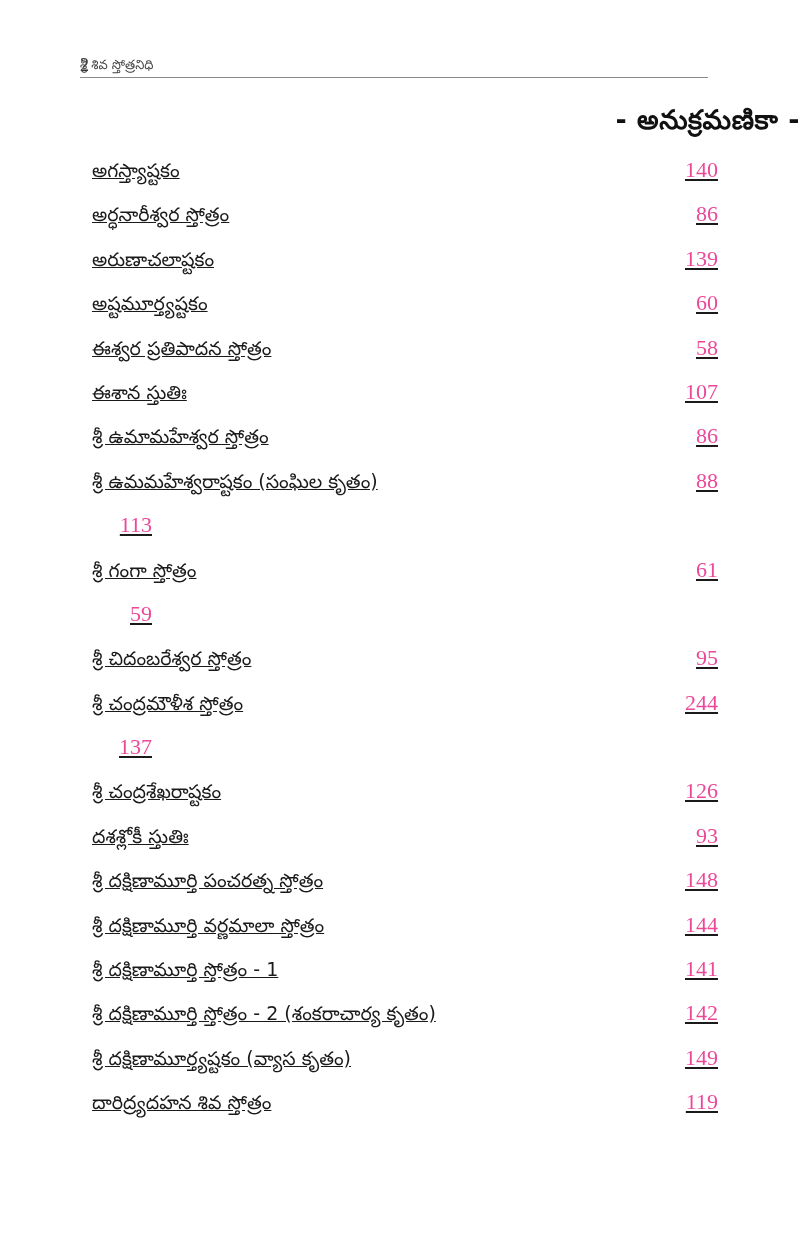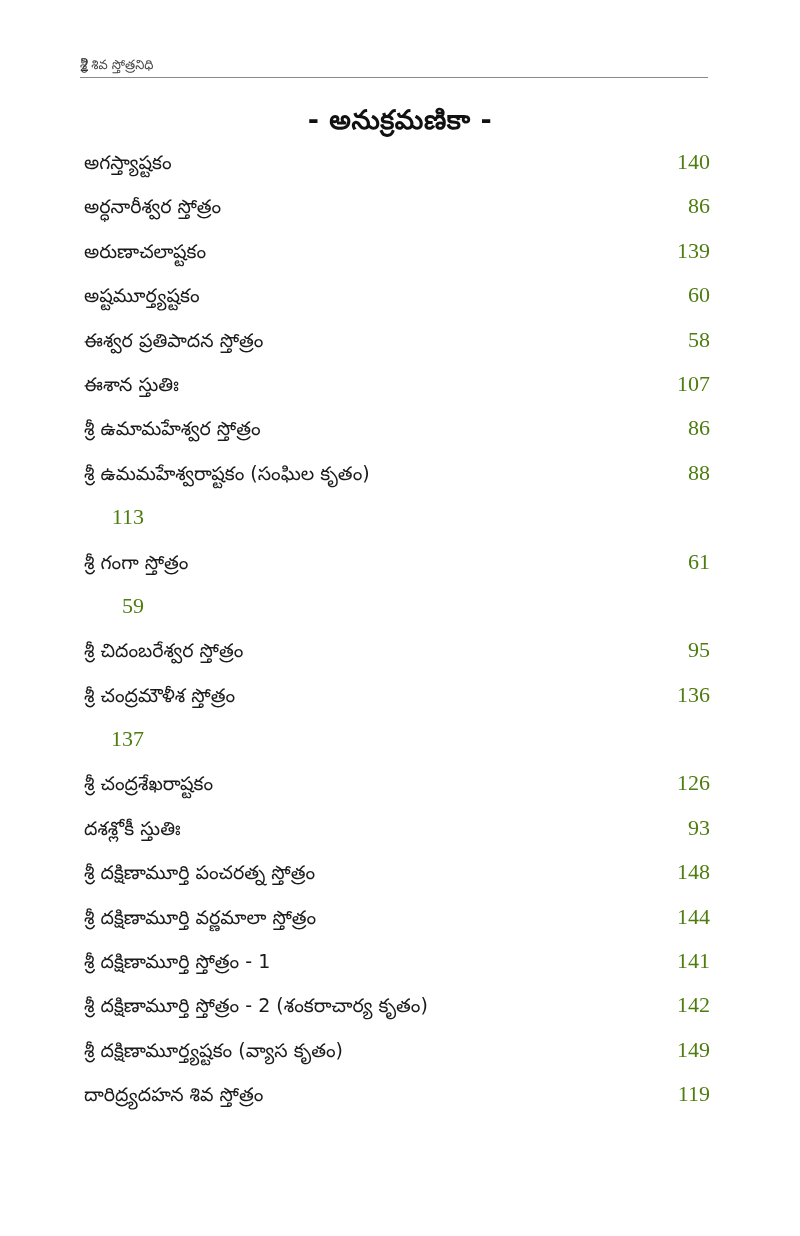--- a/index.html
+++ b/index.html
@@ -38,51 +38,52 @@
       top: 4px;
       text-align: left;
       font-size: 13px;
       color: #444;
     }
     .toc-heading {
       position: absolute;
       left: 0;
       right: 0;
       top: 86px;
-      text-align: center;
+      text-align: right;
       font-size: 27px;
       font-weight: bold;
       color: #111;
       letter-spacing: 0.5px;
     }
     .toc-list {
       position: absolute;
       left: 80px;
       top: 138px;
       width: 626px;
-      margin: 4px;
+      margin: 12px;
       padding: 0;
       list-style: none;
+      text-decoration: underline;
     }
     .toc-entry {
       display: flex;
       justify-content: space-between;
       align-items: baseline;
       height: 44.4px;
       line-height: 40px;
     }
     .toc-title {
       font-size: 19px;
       color: #1a1a1a;
       white-space: nowrap;
     }
     .toc-page {
       font-family: "Liberation Serif", "DejaVu Serif", serif;
       font-size: 22px;
-      color: #4d7c0f;
+      color: #ec4899;
       text-align: right;
       min-width: 60px;
     }
   </style>
 </head>
 <body>
 
 <header class="running-head">
   <span class="folio">2</span>
   <span class="book-title">శ్రీ శివ స్తోత్రనిధి</span>
@@ -132,21 +133,21 @@
     </li>
   <li class="toc-entry">
       <span class="toc-page">59</span>
     </li>
   <li class="toc-entry">
       <span class="toc-title">శ్రీ చిదంబరేశ్వర స్తోత్రం</span>
       <span class="toc-page">95</span>
     </li>
   <li class="toc-entry">
       <span class="toc-title">శ్రీ చంద్రమౌళీశ స్తోత్రం</span>
-      <span class="toc-page">136</span>
+      <span class="toc-page">244</span>
     </li>
   <li class="toc-entry">
       <span class="toc-page">137</span>
     </li>
   <li class="toc-entry">
       <span class="toc-title">శ్రీ చంద్రశేఖరాష్టకం</span>
       <span class="toc-page">126</span>
     </li>
   <li class="toc-entry">
       <span class="toc-title">దశశ్లోకీ స్తుతిః</span>

